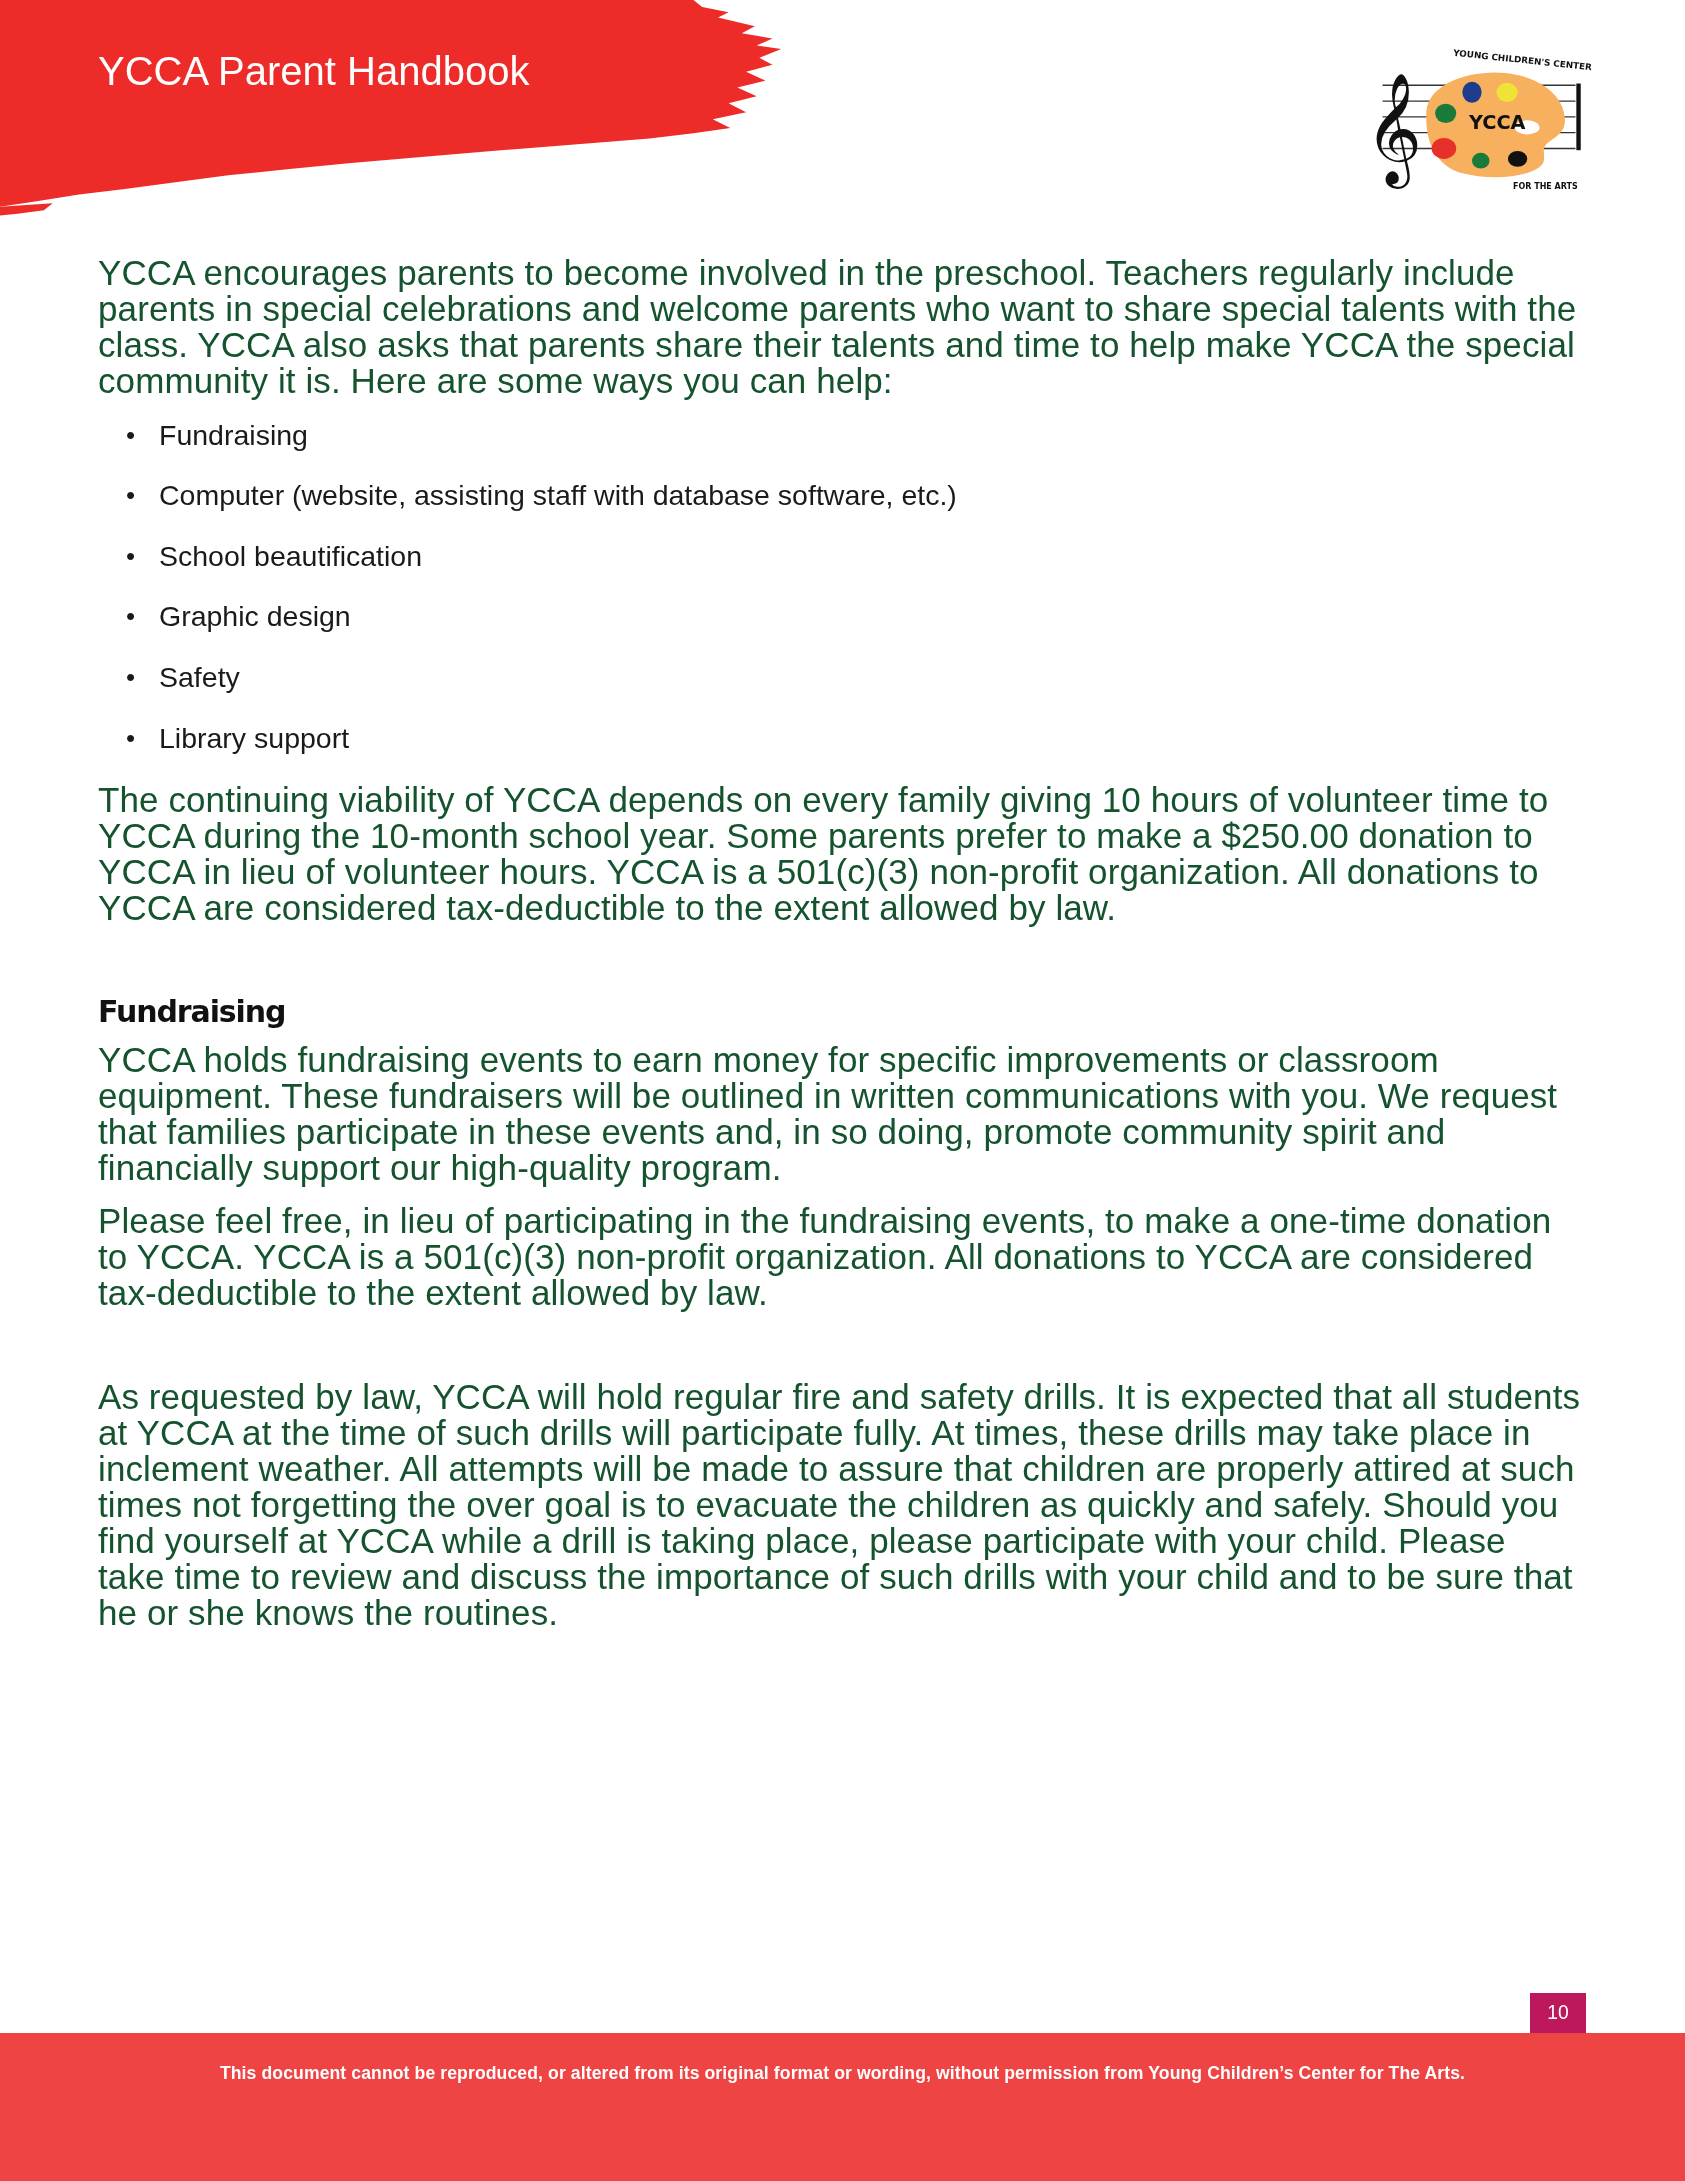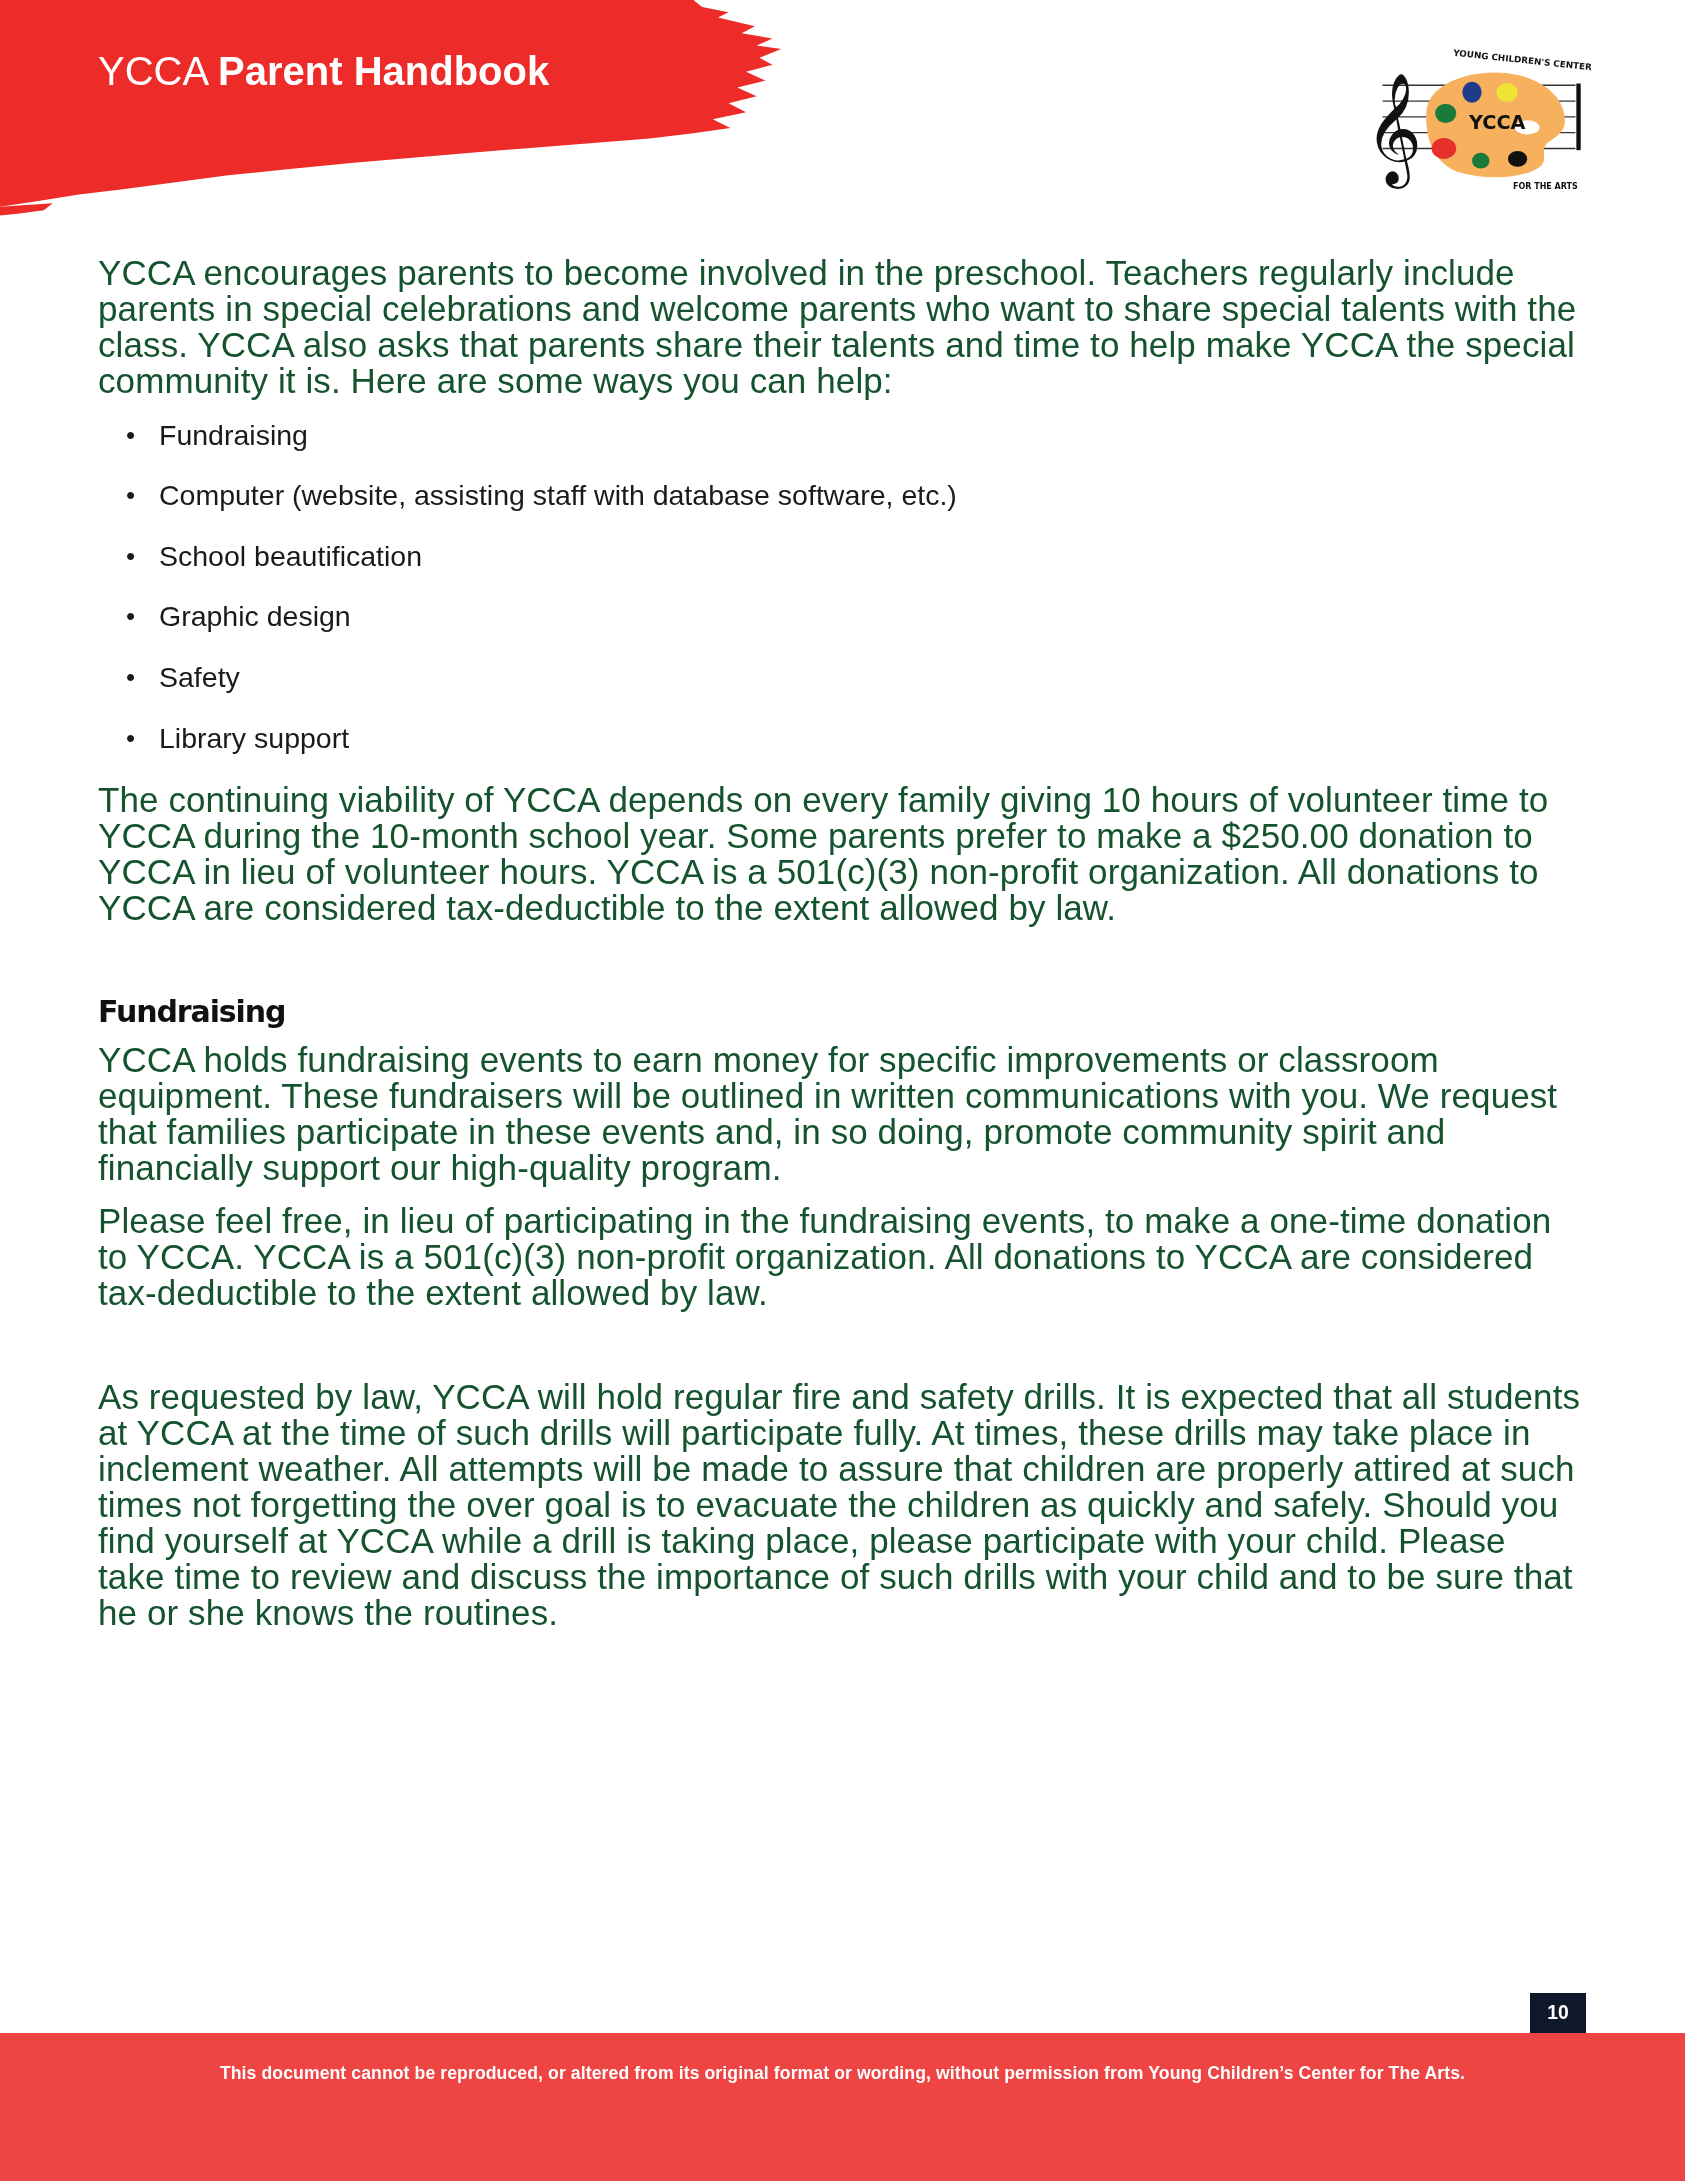--- a/index.html
+++ b/index.html
@@ -31,21 +31,21 @@
       font-size: 40px;
       color: #ffffff;
       letter-spacing: 0px;
       white-space: nowrap;
       line-height: 1;
     }
     .header-title .light {
       font-weight: normal;
     }
     .header-title .bold {
-      font-weight: bold;
+      font-weight: normal;
     }
 
     
     .logo {
       position: absolute;
       left: 1365px;
       top: 57px;
       width: 228px;
       height: 132px;
     }
@@ -106,23 +106,23 @@
     #sec-fundraising { margin-top: 68px; }
     #sec-safety { margin-top: 68px; }
 
     
     .page-tab {
       position: absolute;
       left: 1530px;
       top: 1993px;
       width: 56px;
       height: 40px;
-      background: #0f172a;
+      background: #be185d;
       color: #ffffff;
-      font-weight: bold;
+      font-weight: normal;
       font-size: 19.3px;
       display: flex;
       align-items: center;
       justify-content: center;
     }
 
     
     .footer {
       position: absolute;
       left: 0;

